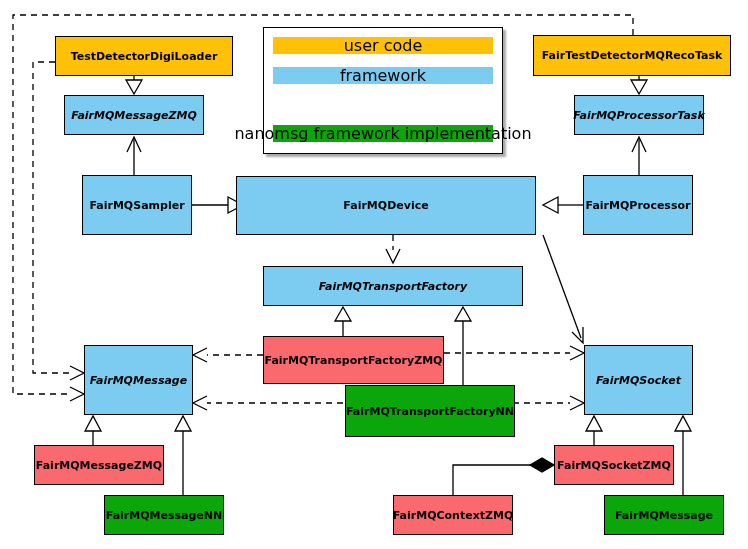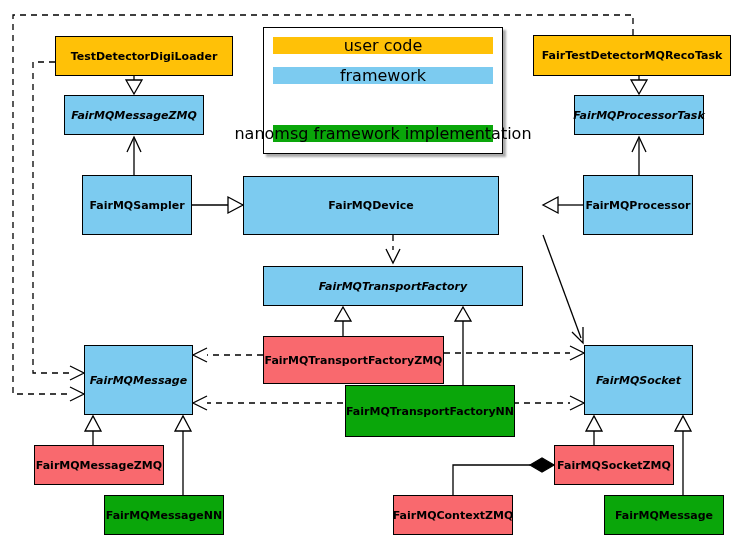--- a/index.html
+++ b/index.html
@@ -176,21 +176,21 @@
   <div class="node c-fw abstract" style="left:64px;top:95px;width:140px;height:40px;">FairMQMessageZMQ</div>
 
   <div class="node c-fw" style="left:74px;top:175px;width:110px;height:60px;margin-left:8px;">FairMQSampler</div>
 
   <div class="node c-user" style="left:533px;top:35px;width:198px;height:41px;">FairTestDetectorMQRecoTask</div>
 
   <div class="node c-fw abstract" style="left:574px;top:95px;width:130px;height:40px;">FairMQProcessorTask</div>
 
   <div class="node c-fw" style="left:583px;top:175px;width:110px;height:60px;">FairMQProcessor</div>
 
-  <div class="node c-fw" style="left:243px;top:176px;width:256px;height:59px;">FairMQDevice</div>
+  <div class="node c-fw" style="left:236px;top:176px;width:300px;height:59px;">FairMQDevice</div>
 
   <div class="node c-fw abstract" style="left:263px;top:266px;width:260px;height:40px;">FairMQTransportFactory</div>
 
   <div class="node c-zmq" style="left:263px;top:336px;width:181px;height:48px;">FairMQTransportFactoryZMQ</div>
 
   <div class="node c-nn" style="left:345px;top:385px;width:170px;height:52px;">FairMQTransportFactoryNN</div>
 
   <div class="node c-fw abstract" style="left:84px;top:345px;width:109px;height:70px;">FairMQMessage</div>
 
   <div class="node c-fw abstract" style="left:584px;top:345px;width:109px;height:70px;">FairMQSocket</div>

